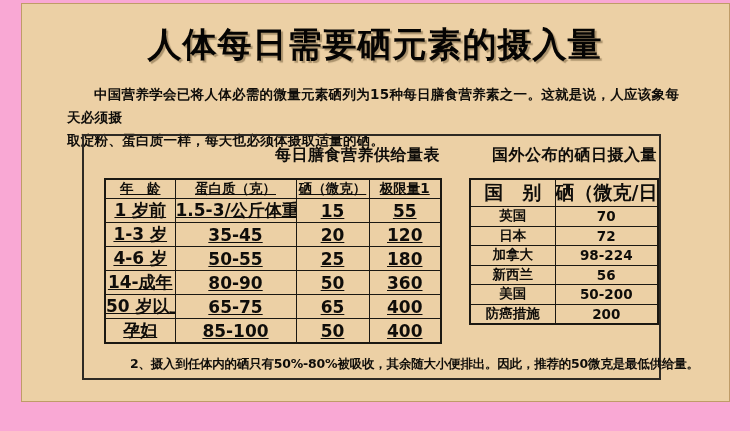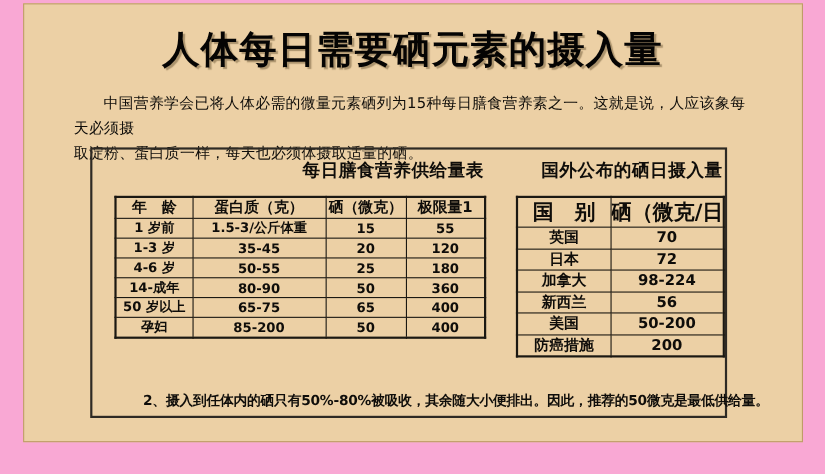--- a/index.html
+++ b/index.html
@@ -32,21 +32,21 @@
     letter-spacing: 1px;
     color: #050403;
     text-shadow: 2px 2px 1px rgba(90, 70, 40, 0.45);
     white-space: nowrap;
   }
   .intro {
     position: absolute;
     left: 67px; top: 83px;
     width: 624px;
     font-size: 13.5px;
-    font-weight: normal;
+    font-weight: bold;
     line-height: 23px;
     letter-spacing: 0.3px;
   }
   .intro .line1 { display: block; text-indent: 2em; }
   .intro .line2 { display: block; }
   .content-box {
     position: absolute;
     left: 82px; top: 134px;
     width: 579px; height: 246px;
     border: 2px solid #2e2a24;
@@ -79,23 +79,23 @@
   }
   th, td {
     border: 1.5px solid #1b1812;
     text-align: center;
     vertical-align: middle;
     font-weight: bold;
     padding: 0;
     overflow: hidden;
     white-space: nowrap;
   }
-  .nutrition-table { width: 336px; }
+  .nutrition-table { width: 336px; text-decoration: underline; }
   .nutrition-table th { font-size: 13.5px; height: 17px; }
-  .nutrition-table td { font-size: 12px; height: 15.5px; }
+  .nutrition-table td { font-size: 17px; height: 15.5px; }
   .nutrition-table col.c-age   { width: 70px;  }
   .nutrition-table col.c-prot  { width: 121px; }
   .nutrition-table col.c-se    { width: 73px;  }
   .nutrition-table col.c-limit { width: 72px;  }
   .foreign-table { width: 188px; }
   .foreign-table th { font-size: 19px; height: 20px; }
   .foreign-table td { font-size: 13.5px; height: 19.5px; }
   .foreign-table col.c-country { width: 85px;  }
   .foreign-table col.c-dose    { width: 103px; }
   .note-1 {
@@ -172,21 +172,21 @@
             <td>360</td>
           </tr>
           <tr>
             <td>50 岁以上</td>
             <td>65-75</td>
             <td>65</td>
             <td>400</td>
           </tr>
           <tr>
             <td>孕妇</td>
-            <td>85-200</td>
+            <td>85-100</td>
             <td>50</td>
             <td>400</td>
           </tr>
         </tbody>
       </table>
     </div>
 
     <div class="right-section">
       <span class="table-title">国外公布的硒日摄入量</span>
       <table class="foreign-table">

